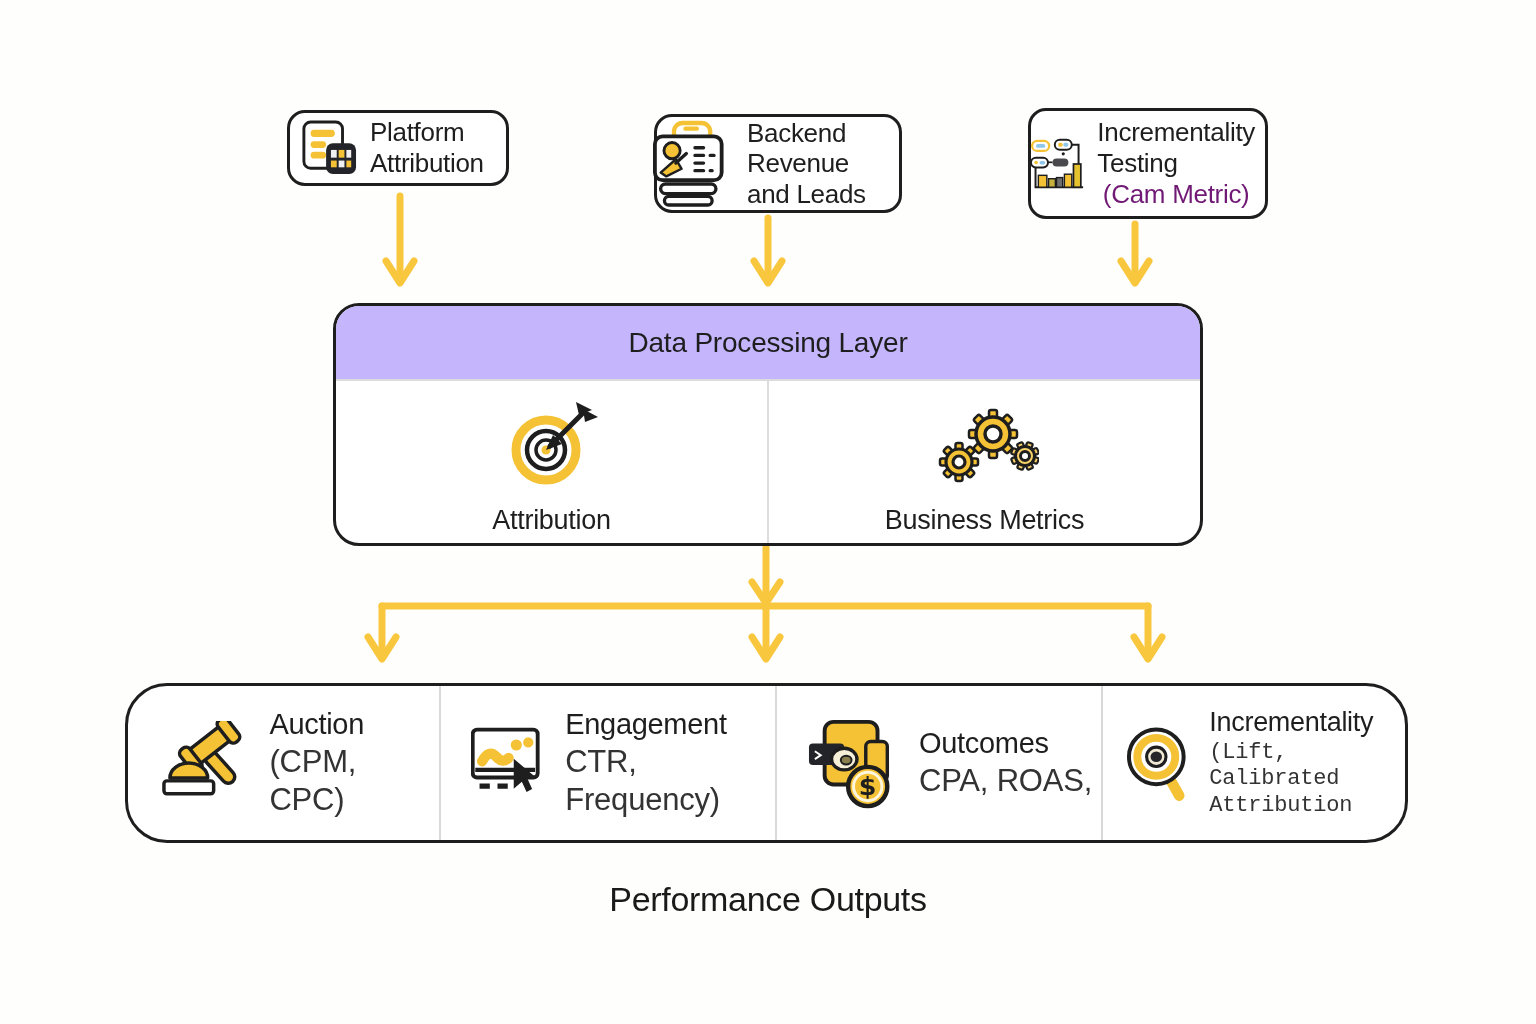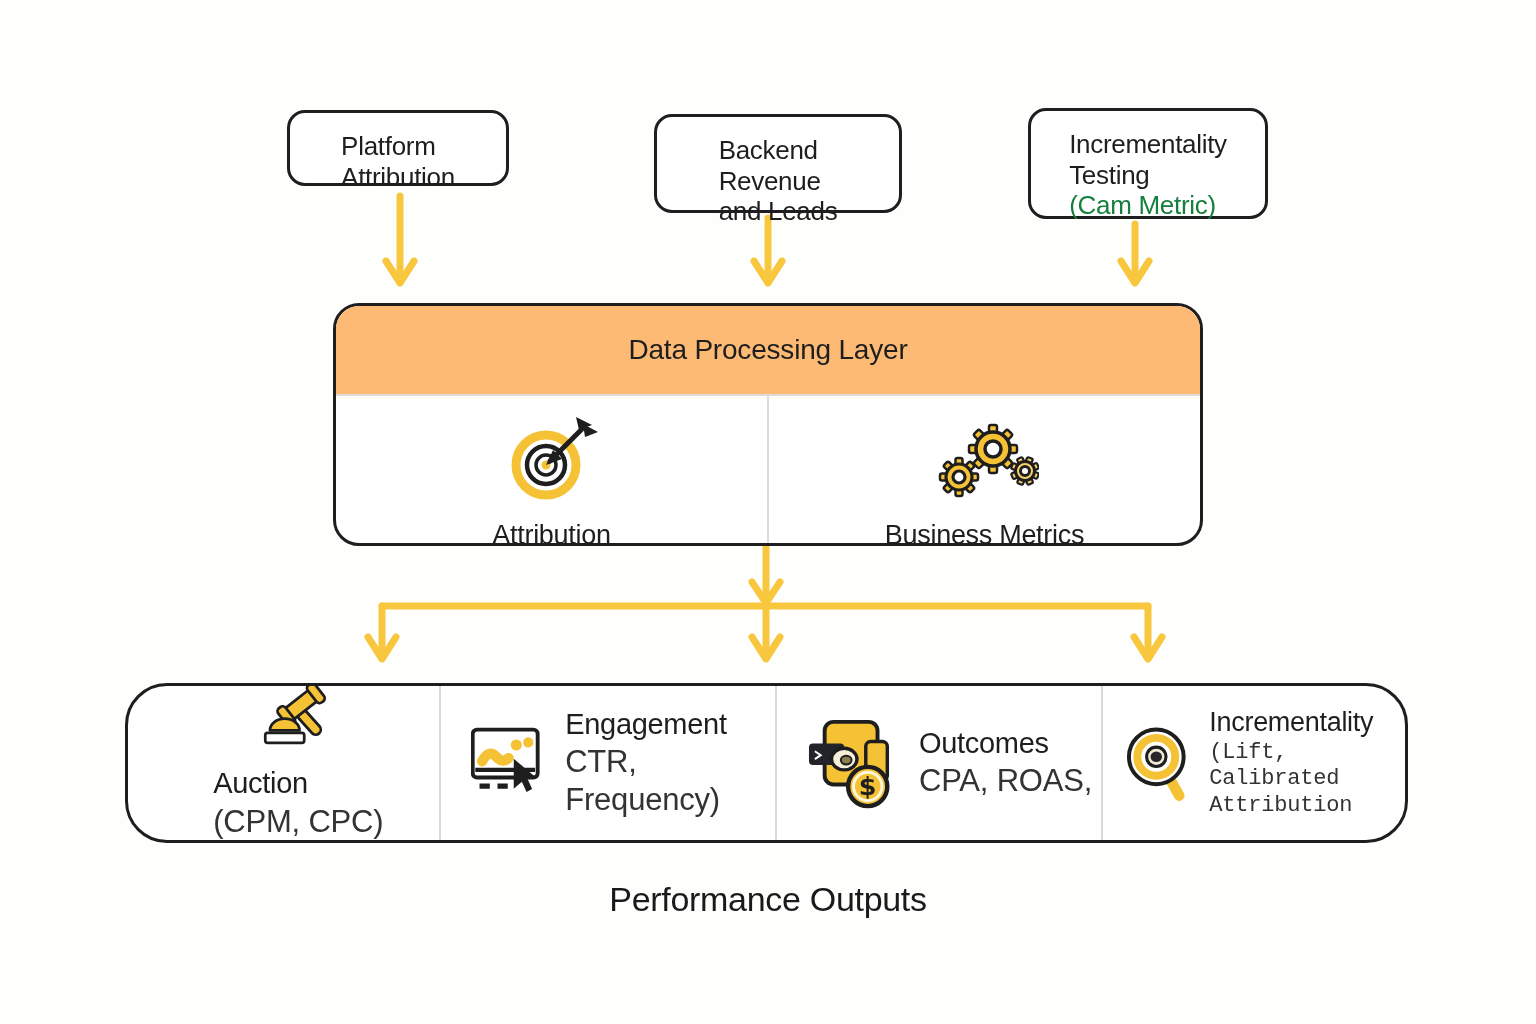--- a/index.html
+++ b/index.html
@@ -4,47 +4,47 @@
 <style>
   * { margin:0; padding:0; box-sizing:border-box; }
   html,body { background:#ffffff; }
   body { font-family:"Liberation Sans", sans-serif; color:#1E1E1E; }
   .canvas { position:relative; width:1536px; height:1024px; background:#fefefd; overflow:hidden; }
 
   .arrows { position:absolute; left:0; top:0; width:1536px; height:1024px; pointer-events:none; }
 
   
   .src-box { position:absolute; display:flex; align-items:center; gap:12px;
-             border:3px solid #1E1E1E; border-radius:18px; background:#fff; padding:6px 10px;flex-direction:column; }
+             border:3px solid #1E1E1E; border-radius:18px; background:#fff; padding:6px 10px; }
   .src-box .lbl span { display:block; font-size:26px; line-height:1.18; font-weight:500; letter-spacing:-0.3px; white-space:nowrap; }
-  .src-box .sub { display:block; font-size:21px; line-height:1.25; font-weight:400; color:#15803d; white-space:nowrap; }
+  .src-box .sub { display:block; font-size:21px; line-height:1.25; font-weight:400; color:#701a75; white-space:nowrap;text-align:center; }
   #src1 { left:287px; top:110px; width:222px; height:76px; }
   #src2 { left:654px; top:114px; width:248px; height:99px; }
   #src3 { left:1028px; top:108px; width:240px; height:111px; }
   #src2 svg { margin-left:-14px; }
   #src3 svg { margin-left:-10px; }
 
   
   .dpl { position:absolute; left:333px; top:303px; width:870px; height:243px;
          border:3px solid #1E1E1E; border-radius:26px; background:#fff; overflow:hidden; }
-  .dpl-header { height:90px; background:#fdba74; border-bottom:2px solid #DCDCDC;
+  .dpl-header { height:75px; background:#c4b5fd; border-bottom:2px solid #DCDCDC;
                 display:flex; align-items:center; justify-content:center; }
   .dpl-header span { font-size:28px; font-weight:500; letter-spacing:-0.2px; }
   .dpl-body { display:flex; height:166px; }
   .module { flex:1; display:flex; flex-direction:column; align-items:center; justify-content:flex-start; padding-top:14px; }
   .module + .module { border-left:2px solid #DCDCDC; }
   .module-label { font-size:27px; font-weight:500; letter-spacing:-0.3px; margin-top:8px; }
   .module .icon-wrap { height:102px; display:flex; align-items:center; justify-content:center; }
 
   
   .out-row { position:absolute; left:125px; top:683px; width:1283px; height:160px;
              border:3px solid #1E1E1E; border-radius:42px; background:#fff; display:flex; overflow:hidden; }
   .out-cell { display:flex; align-items:center; gap:16px; padding-left:30px; }
   .out-cell + .out-cell { border-left:2px solid #D9D9D9; }
-  #out1 { width:312px;flex-direction:column; } #out2 { width:338px; } #out3 { width:328px; } #out4 { width:305px; padding-left:18px; gap:12px; }
+  #out1 { width:312px; } #out2 { width:338px; } #out3 { width:328px; } #out4 { width:305px; padding-left:18px; gap:12px; }
   .out-title { font-size:29px; font-weight:500; letter-spacing:-0.3px; line-height:1.15; }
   .out-sub { font-size:31px; font-weight:400; color:#333; letter-spacing:-0.2px; line-height:1.2; margin-top:2px; }
   #out4 .out-title { font-size:27px; }
   #out4 .out-sub { font-size:22px; max-width:196px;font-family:Liberation Mono, monospace; }
 
   .caption { position:absolute; left:0; top:880px; width:1536px; text-align:center;
              font-size:34px; font-weight:500; letter-spacing:-0.3px; color:#1a1a1a; }
 </style>
 </head>
 <body>

